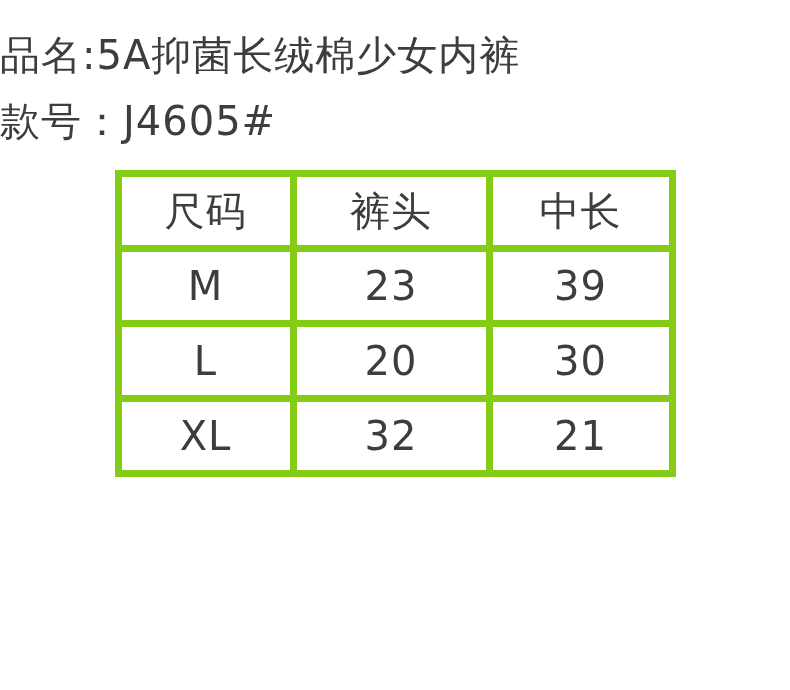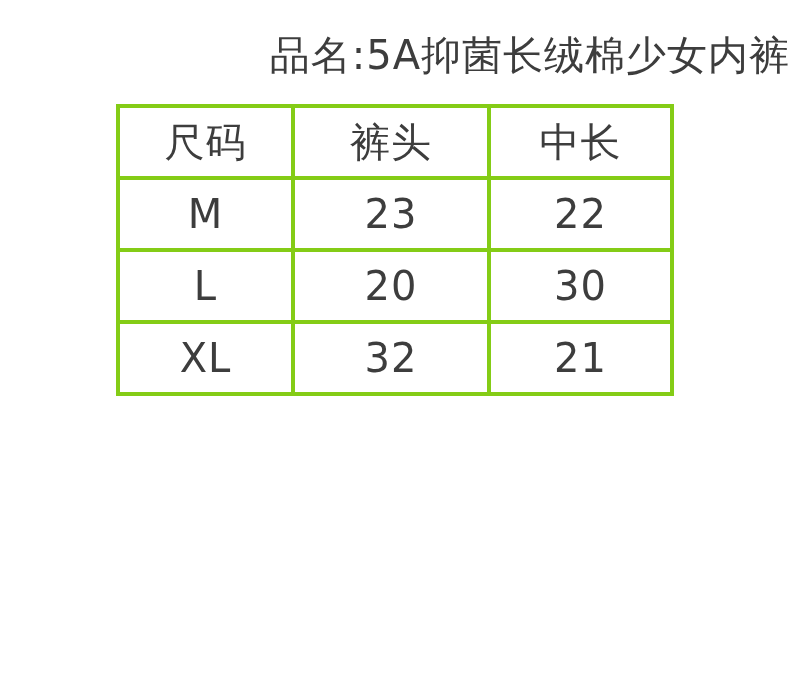--- a/index.html
+++ b/index.html
@@ -19,76 +19,76 @@
     height: 690px;
     box-sizing: border-box;
     padding-top: 22px;
   }
   .info-block {
     width: 100%;
   }
   .info-line {
     height: 66px;
     line-height: 66px;
-    text-align: right;
+    text-align: left;
     font-size: 40px;
     font-weight: 500;
     letter-spacing: 1px;
     white-space: nowrap;
-    padding-left: 8px;
   }
   .size-table {
     border-collapse: collapse;
     table-layout: fixed;
     width: 554px;
     margin: 16px auto 0 auto;
   }
   .size-table th,
   .size-table td {
-    border: 4px solid #84cc16;
+    border: 7px solid #84cc16;
     height: 68px;
     padding: 0;
     text-align: center;
     vertical-align: middle;
     font-size: 40px;
     font-weight: 500;
     color: #3d3d3d;
     letter-spacing: 1px;
   }
   .col-size   { width: 175px; }
   .col-waist  { width: 196px; }
   .col-length { width: 183px; }
 </style>
 </head>
 <body>
 
 <div class="sheet">
 
   <div class="info-block">
     <div class="info-line">品名:5A抑菌长绒棉少女内裤</div>
+    <div class="info-line">款号：J4605#</div>
   </div>
 
   <table class="size-table">
     <colgroup>
       <col class="col-size">
       <col class="col-waist">
       <col class="col-length">
     </colgroup>
     <thead>
       <tr>
         <th>尺码</th>
         <th>裤头</th>
         <th>中长</th>
       </tr>
     </thead>
     <tbody>
       <tr>
         <td>M</td>
         <td>23</td>
-        <td>22</td>
+        <td>39</td>
       </tr>
       <tr>
         <td>L</td>
         <td>20</td>
         <td>30</td>
       </tr>
       <tr>
         <td>XL</td>
         <td>32</td>
         <td>21</td>

